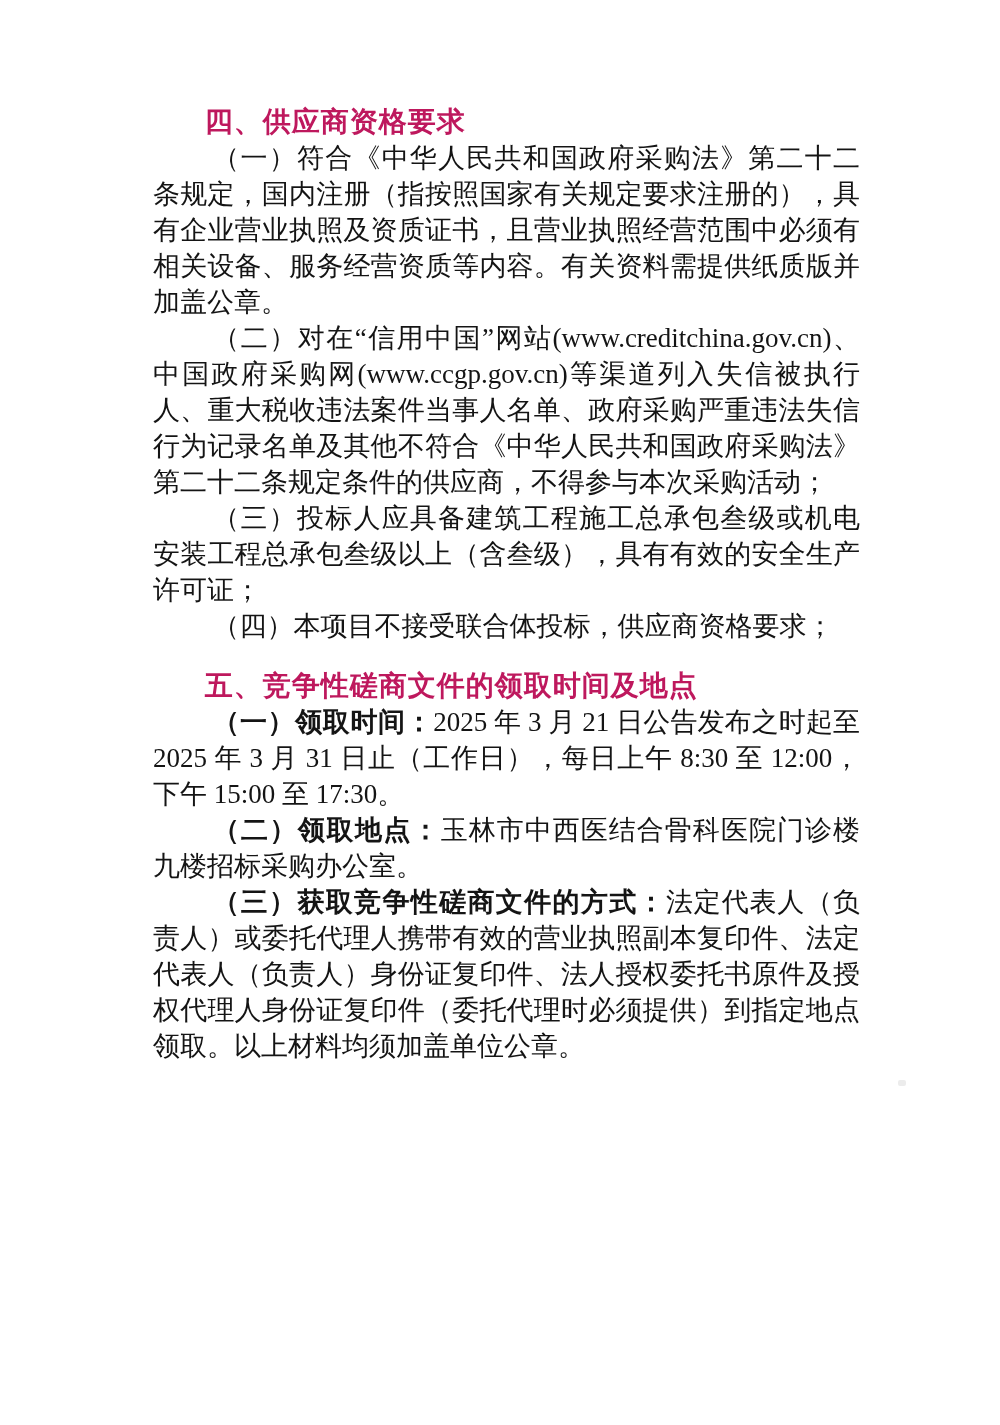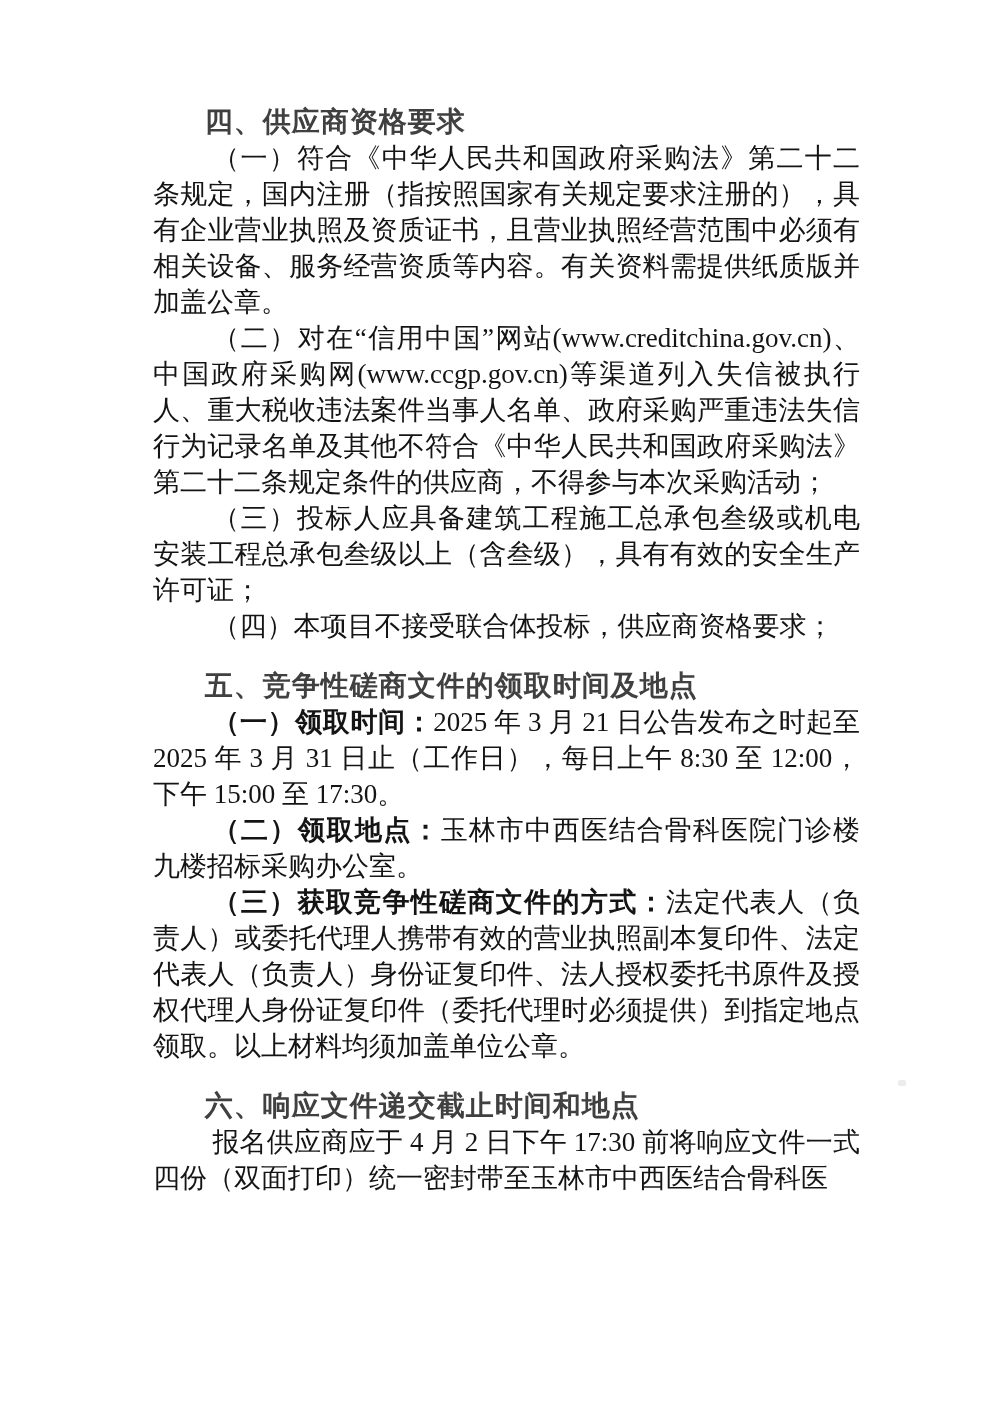--- a/index.html
+++ b/index.html
@@ -32,21 +32,21 @@
   }
   h2.sec-heading {
     font-family: "Liberation Sans", sans-serif;
     font-weight: 700;
     font-size: 28px;
     line-height: 36px;
     margin: 0;
     text-indent: 1.85em;
     text-align: left;
     letter-spacing: 1px;
-    color: #404040;
+    color: #be185d;
   }
   p.para {
     margin: 0;
     text-indent: 2.2em;
     word-break: break-all;
   }
   p.para .lead {
     font-weight: 700;
     letter-spacing: 0.5px;
   }
@@ -88,22 +88,16 @@
       <span class="lead">（一）领取时间：</span><span>2025 年 3 月 21 日公告发布之时起至 2025 年 3 月 31 日止（工作日），每日上午 8:30 至 12:00，下午 15:00 至 17:30。</span>
     </p>
     <p class="para">
       <span class="lead">（二）领取地点：</span><span>玉林市中西医结合骨科医院门诊楼九楼招标采购办公室。</span>
     </p>
     <p class="para">
       <span class="lead">（三）获取竞争性磋商文件的方式：</span><span>法定代表人（负责人）或委托代理人携带有效的营业执照副本复印件、法定代表人（负责人）身份证复印件、法人授权委托书原件及授权代理人身份证复印件（委托代理时必须提供）到指定地点领取。以上材料均须加盖单位公章。</span>
     </p>
   </div>
 
-  <div class="section gap">
-    <h2 class="sec-heading">六、响应文件递交截止时间和地点</h2>
-    <p class="para">
-      <span>报名供应商应于 4 月 2 日下午 17:30 前将响应文件一式四份（双面打印）统一密封带至玉林市中西医结合骨科医</span>
-    </p>
-  </div>
 
 </div>
 
 <div class="scan-artifact"></div>
 
 </body></html>

